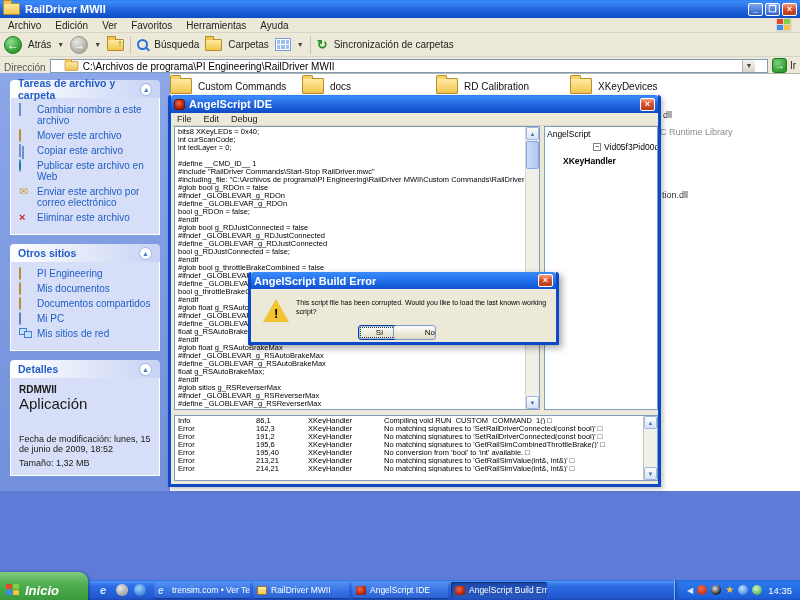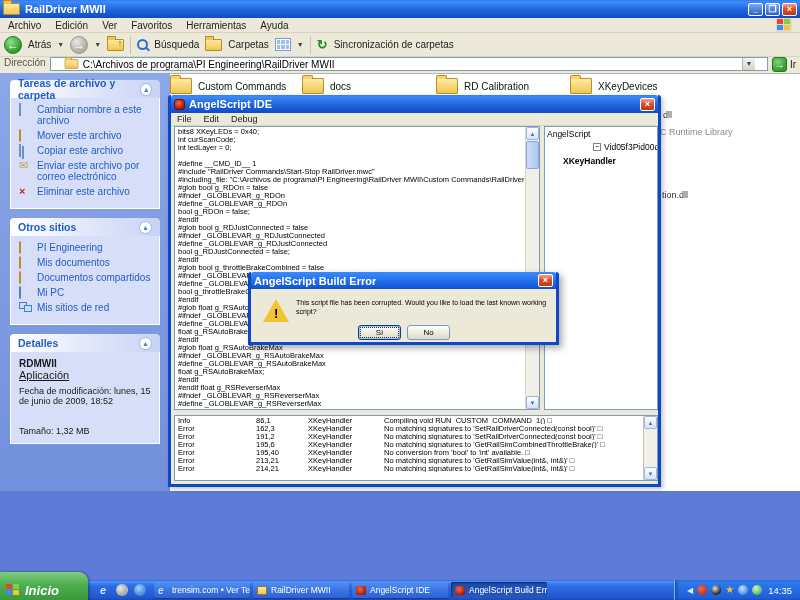--- a/index.html
+++ b/index.html
@@ -40,21 +40,21 @@
   .minifolder::before { content:""; position:absolute; left:-1px; top:-4px; width:7px; height:3px;
     background:#F2C64C; border:1px solid #B98D2E; border-bottom:none; border-radius:1px 1px 0 0; }
   .upmark { position:absolute; right:1px; top:-2px; color:#1F7A1F; font-size:9px; font-weight:bold; }
   .mag { width:11px; height:11px; border:2px solid #2A6FE0; border-radius:50%; position:relative; }
   .mag::after { content:""; position:absolute; width:5px; height:2px; background:#2A6FE0;
     right:-4px; bottom:-2px; transform:rotate(45deg); }
   .viewsicon { width:16px; height:13px; border:1px solid #7A9BDF; display:grid;
     grid-template-columns:1fr 1fr 1fr; gap:1px; padding:1px; background:#fff; }
   .viewsicon i { background:#9DBCF0; }
   .syncicon { color:#1F8F1F; font-size:13px; font-weight:bold; }
-  #exp-addr { height:17px; display:flex; align-items:flex-start; font-size:10px; gap:4px;
+  #exp-addr { height:17px; display:flex; align-items:flex-end; font-size:10px; gap:4px;
     padding:0 4px; border-bottom:1px solid #B8B4A6; }
   #addr-box { flex:1; height:14px; background:#fff; border:1px solid #7F9DB9;
     display:flex; align-items:center; gap:3px; padding:0 12px; }
   #addr-box .ddbtn { margin-left:auto; width:13px; background:linear-gradient(#F4F3EE,#D8D4C8);
     border-left:1px solid #B8B4A6; height:12px; text-align:center; font-size:7px; color:#444; line-height:12px;}
   .gobtn { display:flex; align-items:center; gap:3px; color:#222; }
   .gobtn .goicon { width:15px; height:15px; border-radius:3px; border:1px solid #1F7A1F; color:#fff;
     background:radial-gradient(circle at 35% 30%,#7ED07E,#2F9B2F 75%); font-size:10px; line-height:14px; text-align:center; font-weight:bold; }
 
   
@@ -75,22 +75,22 @@
   .ic-globe { width:11px; height:11px; border-radius:50%; background:radial-gradient(circle at 35% 30%,#AEE8AE,#2E9BD8 70%); border:1px solid #1F6FA8; }
   .ic-mail { color:#C8A23A; font-size:11px; line-height:10px; }
   .ic-del { color:#CC2222; font-weight:bold; font-size:11px; line-height:10px; }
   .ic-pc { width:12px; height:9px; background:linear-gradient(#E8F0FE,#9FB8E6); border:1px solid #5E7FB8; border-radius:1px; }
   .ic-net { width:12px; height:9px; position:relative; }
   .ic-net::before,.ic-net::after { content:""; position:absolute; width:6px; height:5px;
     background:#BFE2F8; border:1px solid #4E7AD0; }
   .ic-net::after { left:5px; top:3px; }
   #details-b { font-size:9px; color:#1A1A1A; }
   #details-b .dn { font-size:10px; font-weight:bold; }
-  #details-b .dt { font-size:11px; margin-bottom:5px;text-decoration:underline; }
-  #details-b .dm { margin-bottom:20px; }
+  #details-b .dt { font-size:15px; margin-bottom:22px; }
+  #details-b .dm { margin-bottom:4px; }
 
   
   .ftile { position:absolute; display:flex; align-items:center; gap:6px; font-size:10px; color:#111; }
   .bigfolder { width:22px; height:16px; background:linear-gradient(#FFEAA6,#F2C64C);
     border:1px solid #B98D2E; border-radius:1px; position:relative; }
   .bigfolder::before { content:""; position:absolute; left:-1px; top:-4px; width:9px; height:3px;
     background:#F7D466; border:1px solid #B98D2E; border-bottom:none; border-radius:2px 2px 0 0; }
   .fragment { position:absolute; font-size:9px; color:#333; }
   .fragment.grey { color:#8A8A8A; }
 
@@ -261,20 +261,24 @@
           </div>
         <div class="task">
           <span class="ic"><span class="ic-fold"></span></span>
           <span>Mover este archivo</span>
           </div>
         <div class="task">
           <span class="ic"><span class="ic-copy"></span></span>
           <span>Copiar este archivo</span>
           </div>
         <div class="task">
+          <span class="ic"><span class="ic-globe"></span></span>
+          <span>Publicar este archivo en Web</span>
+          </div>
+        <div class="task">
           <span class="ic ic-mail">✉</span>
           <span>Enviar este archivo por correo electrónico</span>
           </div>
         <div class="task">
           <span class="ic ic-del">×</span>
           <span>Eliminar este archivo</span>
           </div>
       </div>
     </div>
     <div class="panel">
@@ -380,21 +384,21 @@
         <div class="cl">#glob float g_RSAutoBrake</div>
         <div class="cl">#ifndef _GLOBLEVAR_g_RSAutoBrake</div>
         <div class="cl">#define _GLOBLEVAR_g_RSAutoBrake</div>
         <div class="cl">float g_RSAutoBrake;</div>
         <div class="cl">#endif</div>
         <div class="cl">#glob float g_RSAutoBrakeMax</div>
         <div class="cl">#ifndef _GLOBLEVAR_g_RSAutoBrakeMax</div>
         <div class="cl">#define _GLOBLEVAR_g_RSAutoBrakeMax</div>
         <div class="cl">float g_RSAutoBrakeMax;</div>
         <div class="cl">#endif</div>
-        <div class="cl">#endif float g_RSReverserMax</div>
+        <div class="cl">#glob sitios g_RSReverserMax</div>
         <div class="cl">#ifndef _GLOBLEVAR_g_RSReverserMax</div>
         <div class="cl">#define _GLOBLEVAR_g_RSReverserMax</div>
     </div>
     <div class="vscroll">
       <span class="sb-btn sb-up">▲</span>
       <span class="sb-thumb"></span>
       <span class="sb-btn sb-dn">▼</span>
     </div>
   </div>
   <div id="tree">
@@ -469,21 +473,21 @@
   <div class="titlebar">
     <span>AngelScript Build Error</span>
     <span class="tspacer"></span>
     <span class="tbtn close">×</span>
   </div>
   <div class="warn">
       <i>!</i>
     </div>
   <div id="dlg-msg">This script file has been corrupted. Would you like to load the last known working script?</div>
   <div class="xpbtn def" style="left:107px;">Sí</div>
-  <div class="xpbtn" style="left:156px;">No</div>
+  <div class="xpbtn" style="left:142px;text-align:right;">No</div>
 </div>
 
 <div id="taskbar" class="abs">
   <div id="startbtn">
     <span class="flag">
       <i class="f-r"></i>
         <i class="f-g"></i>
         <i class="f-b"></i>
         <i class="f-y"></i>
       </span>

